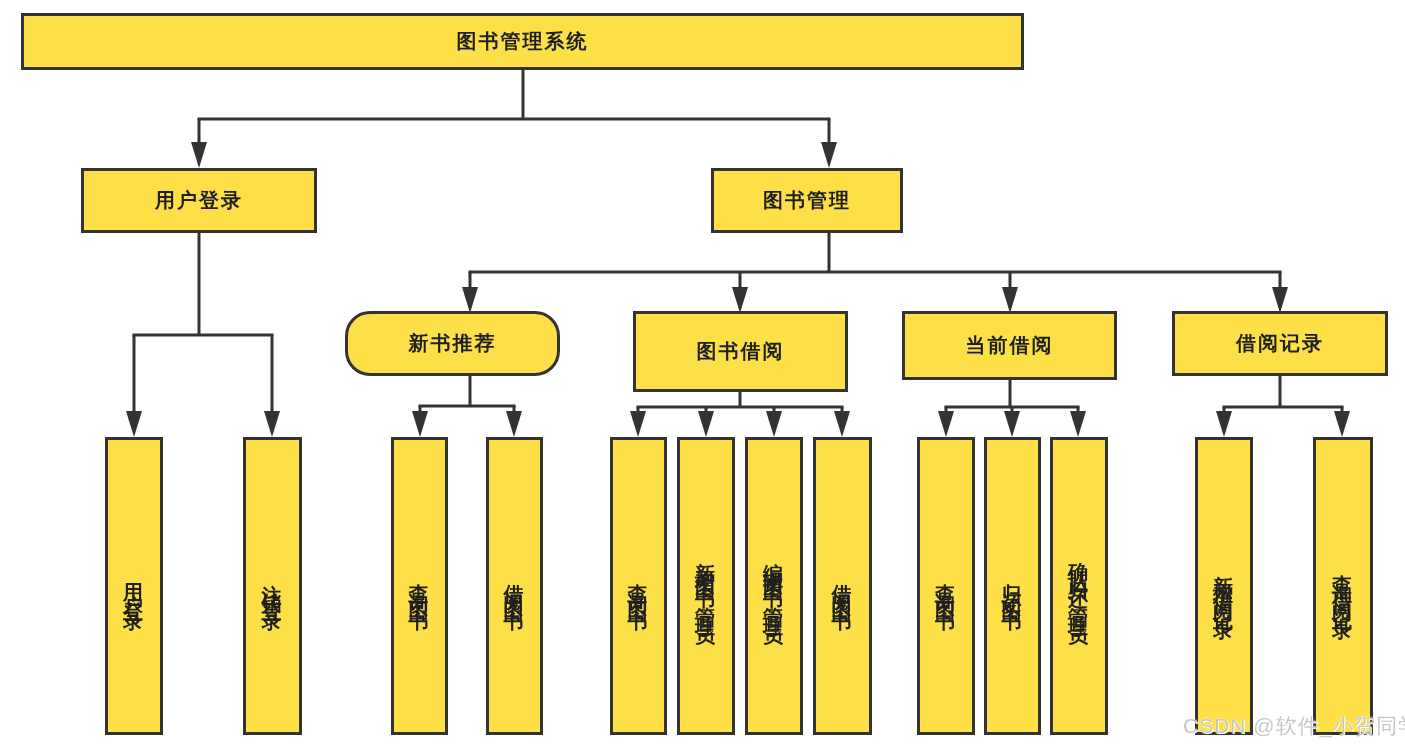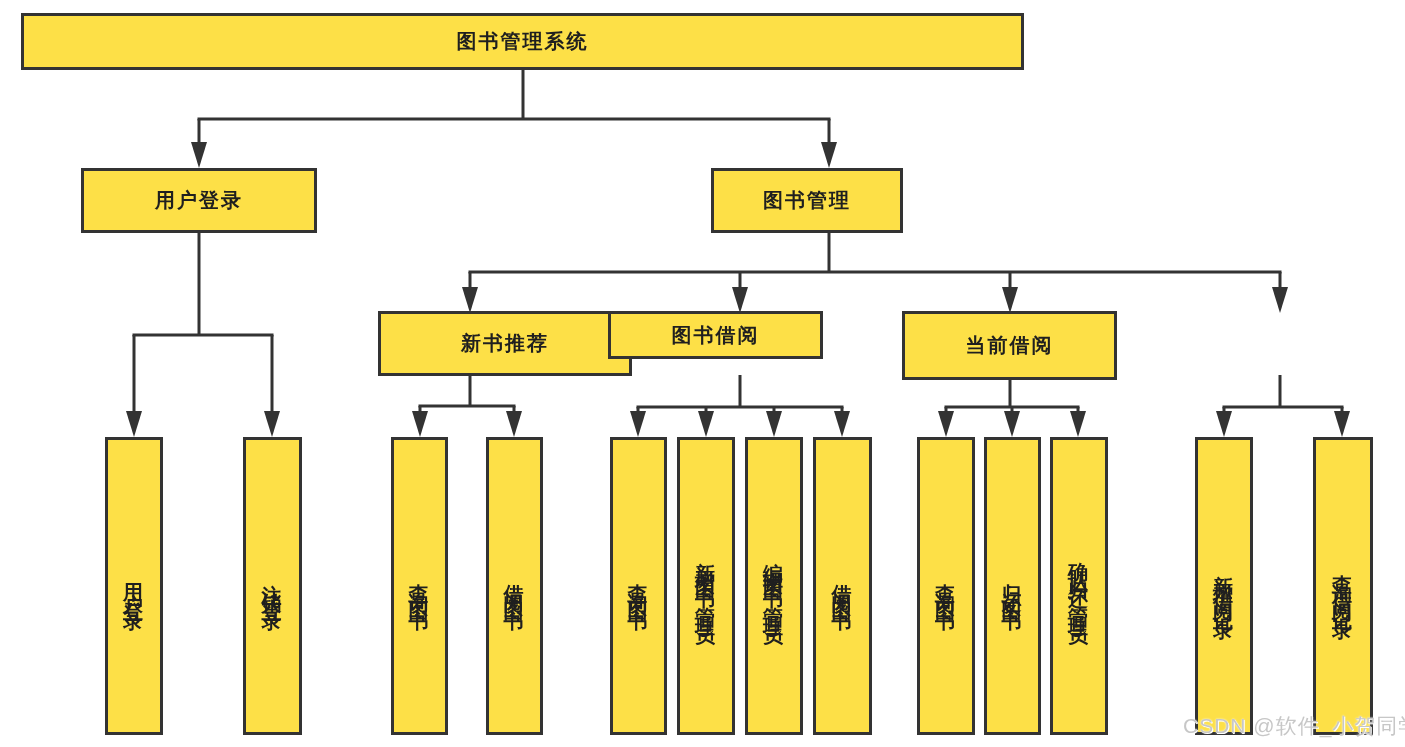--- a/index.html
+++ b/index.html
@@ -37,22 +37,22 @@
     writing-mode: vertical-rl;
     text-orientation: mixed;
     font-size: 20px;
     letter-spacing: 9px;
     white-space: nowrap;
   }
   
   .n-root            { left: 21px;   top: 13px;  width: 1003px; height: 57px; }
   .n-user-login      { left: 81px;   top: 168px; width: 236px;  height: 65px; }
   .n-book-mgmt       { left: 711px;  top: 168px; width: 192px;  height: 65px; }
-  .n-new-books       { left: 378px;  top: 311px; width: 254px;  height: 65px; }
-  .n-book-borrow     { left: 608px;  top: 311px; width: 215px;  height: 48px; }
+  .n-new-books       { left: 345px;  top: 311px; width: 215px;  height: 65px; border-radius: 25px; }
+  .n-book-borrow     { left: 633px;  top: 311px; width: 215px;  height: 81px; }
   .n-current-borrow  { left: 902px;  top: 311px; width: 215px;  height: 69px; }
   .n-borrow-records  { left: 1172px; top: 311px; width: 216px;  height: 65px; }
   .leaf { top: 437px; height: 298px; }
   .l-ul-login    { left: 105px;  width: 58px; }
   .l-ul-logout   { left: 243px;  width: 59px; }
   .l-nb-query    { left: 391px;  width: 57px; }
   .l-nb-borrow   { left: 486px;  width: 57px; }
   .l-bb-query    { left: 610px;  width: 57px; }
   .l-bb-add      { left: 677px;  width: 58px; }
   .l-bb-edit     { left: 745px;  width: 58px; }
@@ -161,20 +161,23 @@
 
   <div class="box n-new-books">
     <span class="h-label">新书推荐</span>
   </div>
   <div class="box n-book-borrow">
     <span class="h-label">图书借阅</span>
   </div>
   <div class="box n-current-borrow">
     <span class="h-label">当前借阅</span>
   </div>
+  <div class="box n-borrow-records">
+    <span class="h-label">借阅记录</span>
+  </div>
 
   <div class="box leaf l-ul-login">
     <span class="v-label">用户登录</span>
   </div>
   <div class="box leaf l-ul-logout">
     <span class="v-label">注销登录</span>
   </div>
 
   <div class="box leaf l-nb-query">
     <span class="v-label">查询图书</span>

